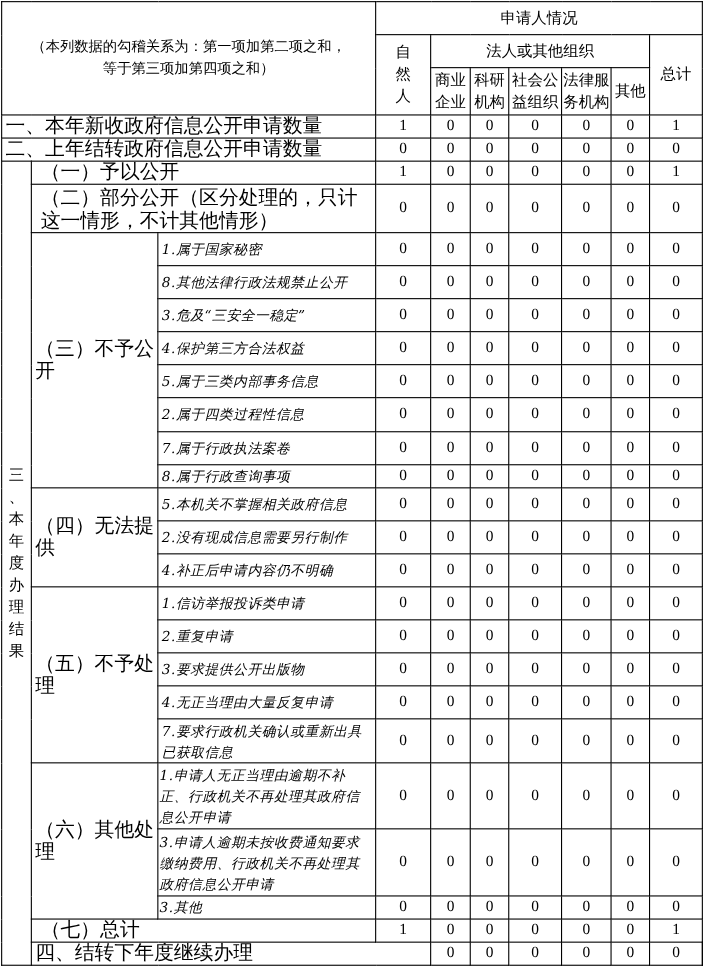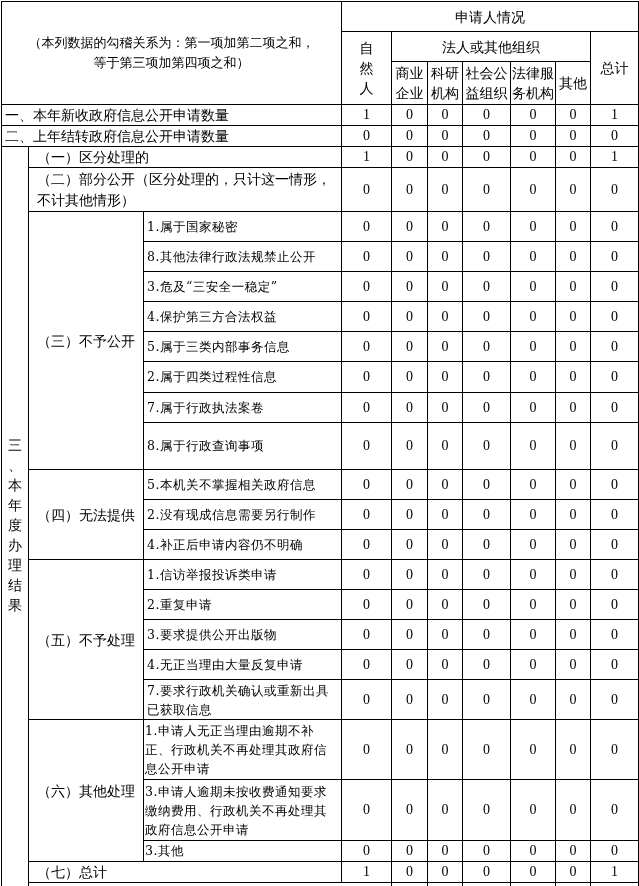--- a/index.html
+++ b/index.html
@@ -1,24 +1,24 @@
 <!DOCTYPE html>
 <html><head>
 <meta charset="utf-8">
 <style>
   html, body { margin: 0; padding: 0; background: #ffffff; }
   body { width: 639px; height: 886px; overflow: hidden; font-family: "DejaVu Sans", "Liberation Sans", sans-serif; color: #000; }
   table.report { position: absolute; left: 1px; top: 1px; border-collapse: collapse; table-layout: fixed; width: 637px; font-size: 13px; }
   table.report td { border: 1.3px solid #000; padding: 0 3px; line-height: 20px; vertical-align: middle; overflow: hidden; }
-  .c { text-align: center; }
+  .c { text-align: left; }
   .num { text-align: center; font-family: "Liberation Serif", "DejaVu Serif", serif; font-size: 14px; padding: 0; }
   .hdr { text-align: center; font-size: 14px; line-height: 20px; margin-top: 35px; }
   .note { text-align: center; font-family: "DejaVu Serif", "Liberation Serif", serif; font-size: 13px; line-height: 22px; }
-  .item { font-family: "DejaVu Serif", "Liberation Serif", serif; font-size: 12.5px; letter-spacing: 0.5px; }
-  .sub { font-size: 14px; }
+  .item { font-family: "DejaVu Serif", "Liberation Serif", serif; font-size: 12.5px; letter-spacing: 0.5px; font-style: italic; }
+  .sub { font-size: 18px; }
   .vert { text-align: center; font-size: 14px; line-height: 22px; padding: 0; }
   .vert span { display: block; }
   .indent1 { padding-left: 8px !important; }
 </style>
 </head>
 <body>
 
 <table class="report">
   <colgroup>
     <col style="width:27px">
@@ -97,21 +97,21 @@
       <span>三</span>
           <span>、</span>
           <span>本</span>
           <span>年</span>
           <span>度</span>
           <span>办</span>
           <span>理</span>
           <span>结</span>
           <span>果</span>
     </td>
-    <td colspan="2" class="sub indent1">（一）区分处理的</td>
+    <td colspan="2" class="sub indent1">（一）予以公开</td>
     <td class="num">1</td>
     <td class="num">0</td>
     <td class="num">0</td>
     <td class="num">0</td>
     <td class="num">0</td>
     <td class="num">0</td>
     <td class="num">1</td>
   </tr>
 
   <tr style="height:44px">
@@ -189,21 +189,21 @@
   <tr style="height:30px">
     <td class="item">7.属于行政执法案卷</td>
     <td class="num">0</td>
     <td class="num">0</td>
     <td class="num">0</td>
     <td class="num">0</td>
     <td class="num">0</td>
     <td class="num">0</td>
     <td class="num">0</td>
   </tr>
-  <tr style="height:47px">
+  <tr style="height:21px">
     <td class="item">8.属于行政查询事项</td>
     <td class="num">0</td>
     <td class="num">0</td>
     <td class="num">0</td>
     <td class="num">0</td>
     <td class="num">0</td>
     <td class="num">0</td>
     <td class="num">0</td>
   </tr>
 

